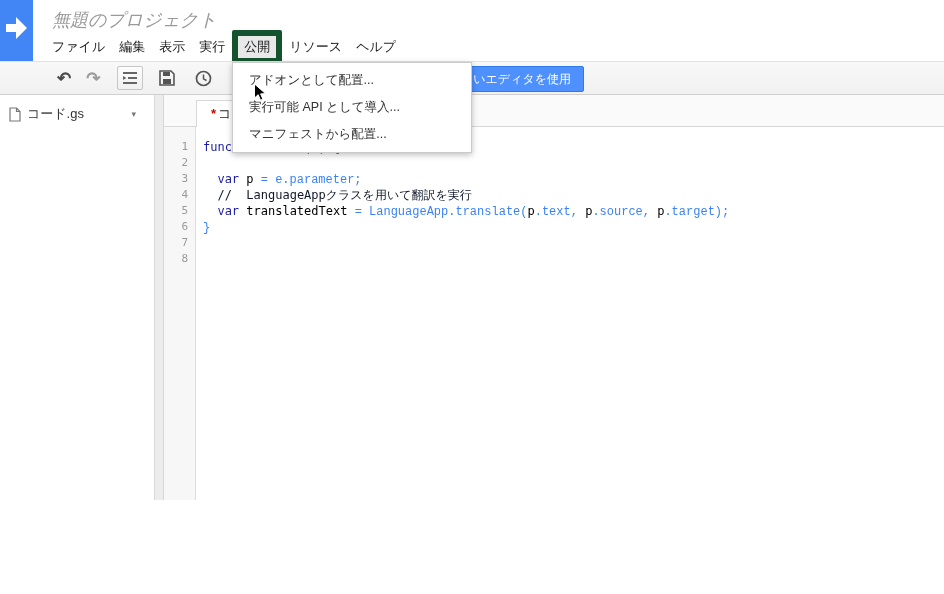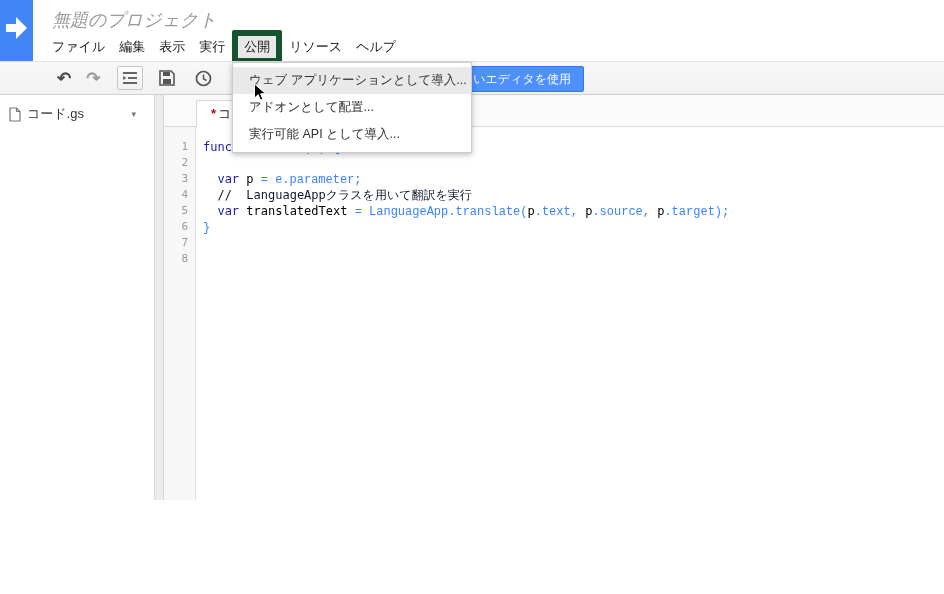--- a/index.html
+++ b/index.html
@@ -157,23 +157,23 @@
         <div class="code-line"></div>
         <div class="code-line"><span class="tok-pl">  </span><span class="tok-kw">var</span><span class="tok-pl"> </span><span class="tok-id">p</span><span class="tok-pl"> = e.parameter;</span></div>
         <div class="code-line"><span class="tok-pl">  </span><span class="tok-cm">//  LanguageAppクラスを用いて翻訳を実行</span></div>
         <div class="code-line"><span class="tok-pl">  </span><span class="tok-kw">var</span><span class="tok-pl"> </span><span class="tok-id">translatedText</span><span class="tok-pl"> = LanguageApp.translate(</span><span class="tok-id">p</span><span class="tok-pl">.text, </span><span class="tok-id">p</span><span class="tok-pl">.source, </span><span class="tok-id">p</span><span class="tok-pl">.target);</span></div>
         <div class="code-line"><span class="tok-pl">}</span></div>
         <div class="code-line"></div>
       </div>
   </div>
 
   <div id="publish-menu">
-    <div class="pm-item highlighted">ウェブ アプリケーションとして導入...</div>
     <div class="pm-item">アドオンとして配置...</div>
     <div class="pm-item">実行可能 API として導入...</div>
+    <div class="pm-item">マニフェストから配置...</div>
   </div>
 
   <div id="bottom-line"></div>
   <div id="status-bar"></div>
 
   <div id="cursor">
     <svg width="18" height="19" viewBox="0 0 18 19">
       <path d="M1.5 1 L1.5 15 L5.2 11.7 L7.5 17.2 L9.9 16.2 L7.6 10.9 L12.5 10.6 Z" fill="#000" stroke="#fff" stroke-width="1"></path>
     </svg>
   </div>

